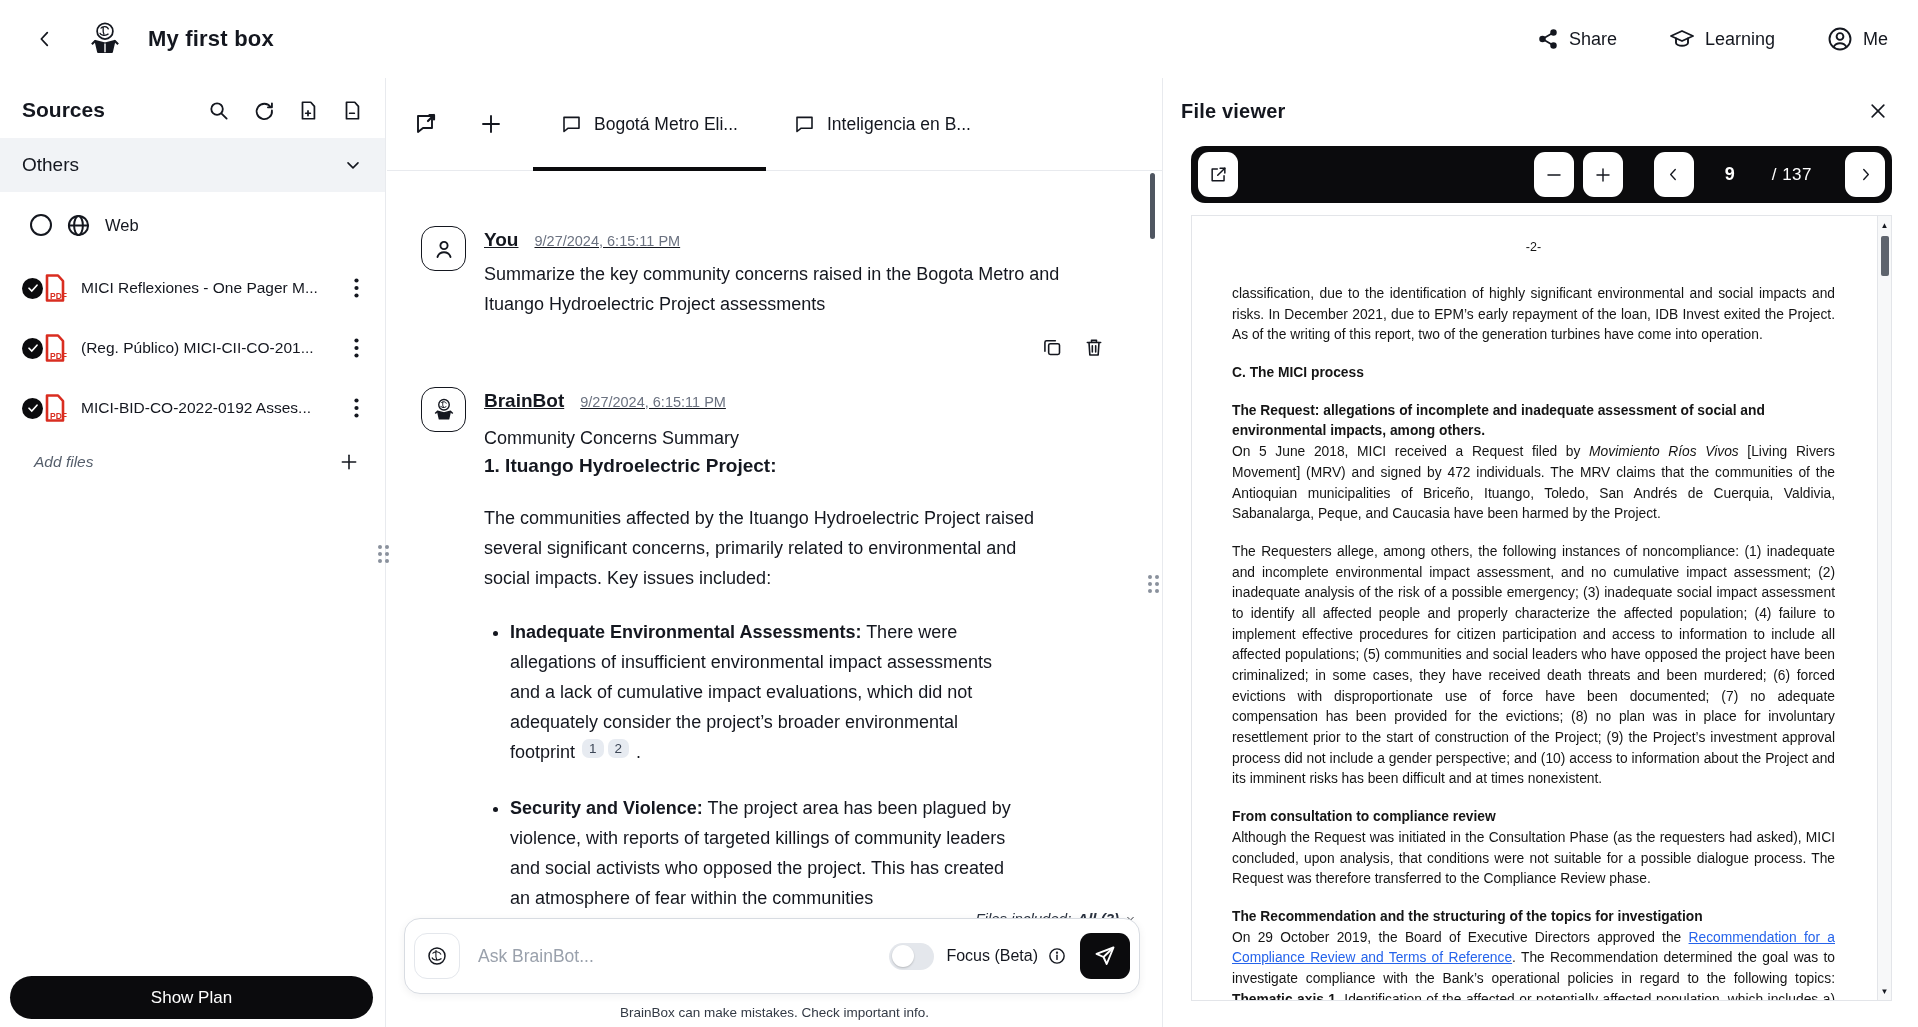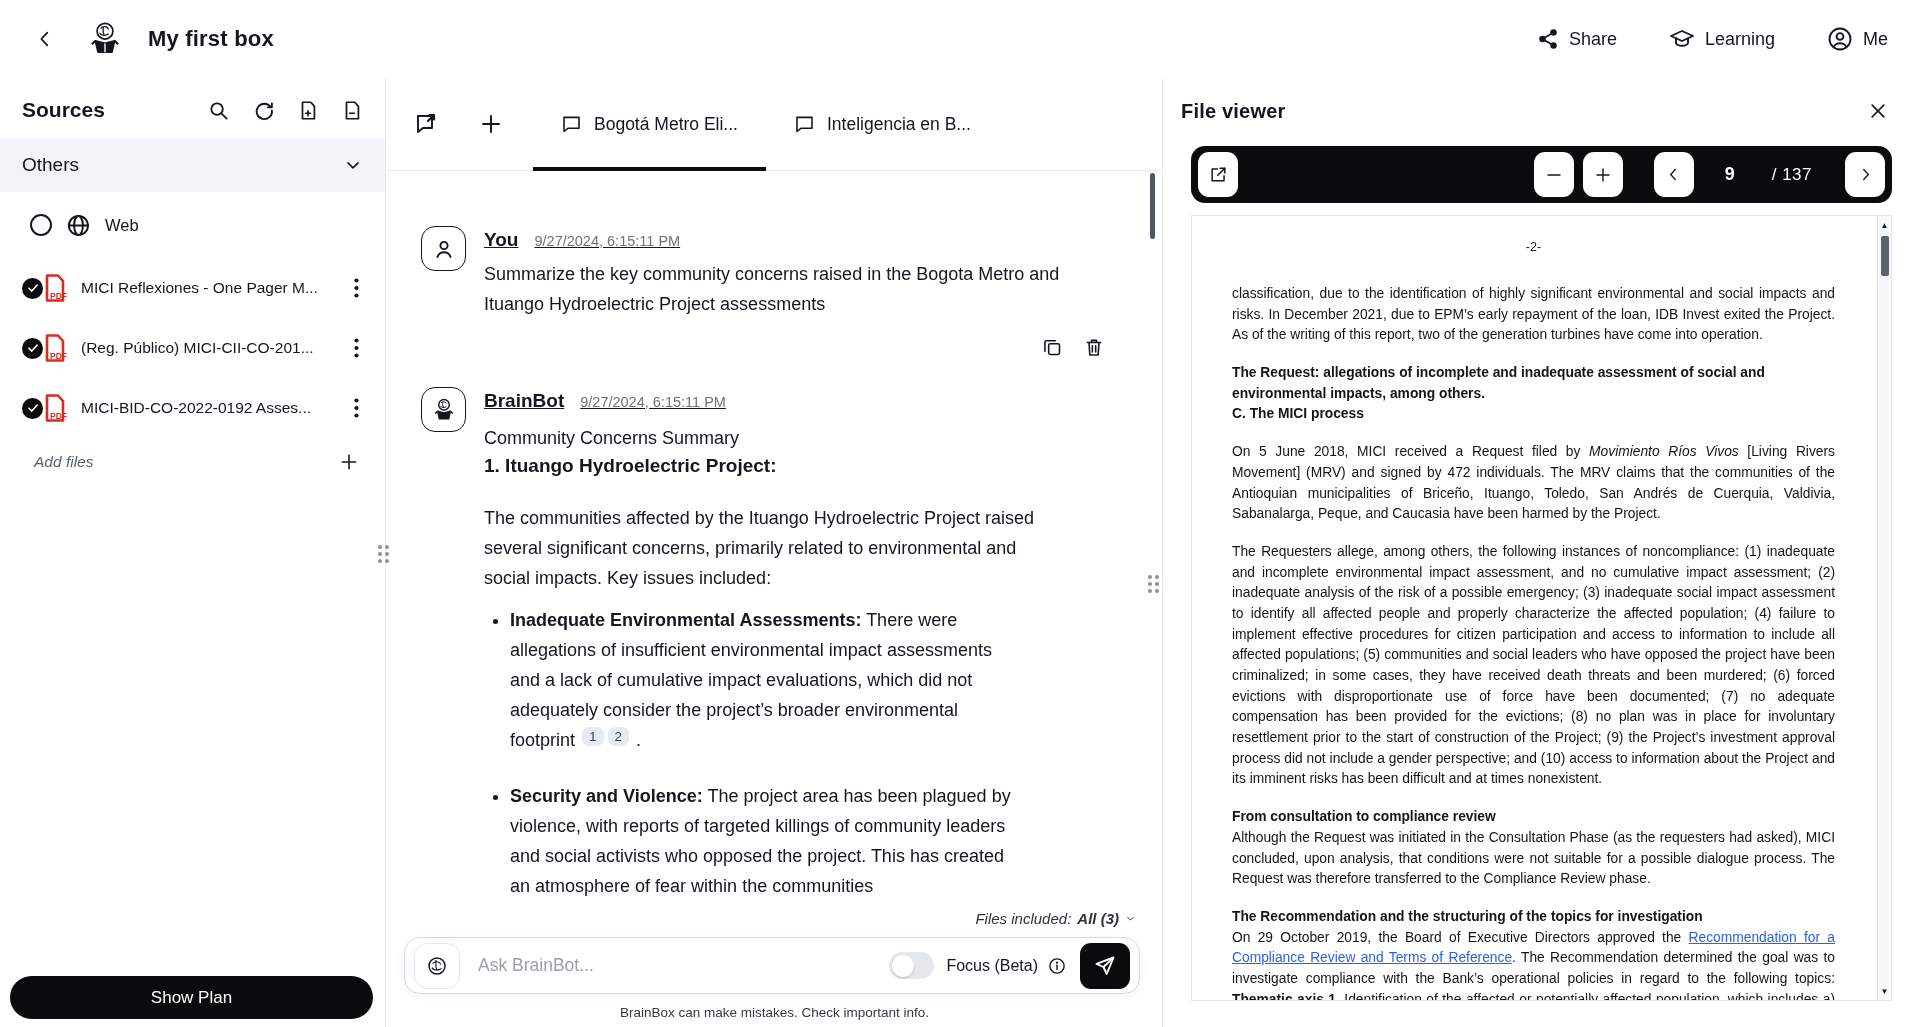--- a/index.html
+++ b/index.html
@@ -53,30 +53,30 @@
   .msg-body { flex:1; min-width:0; }
   .msg-head { display:flex; align-items:baseline; gap:16px; padding-top:3px;text-decoration:underline; }
   .msg-author { font-size:19px; font-weight:bold; }
   .msg-time { font-size:14.5px; color:#6b7280; }
   .msg-text { font-size:18px; line-height:30px; margin-top:8px; max-width:580px; }
   .msg-actions { display:flex; justify-content:flex-end; gap:22px; margin-top:18px; padding-right:40px; }
   .msg-actions > div { cursor:pointer; }
   .bot-title { font-size:18px; margin-top:16px; }
   .bot-h1 { font-size:19px; font-weight:bold; margin-top:6px; }
   .bot-intro { font-size:18px; line-height:30px; margin-top:26px; max-width:555px; }
-  .bullets { margin-top:12px; padding-left:26px; max-width:530px; }
+  .bullets { margin-top:24px; padding-left:26px; max-width:530px; }
   .bullets li { font-size:18px; line-height:30px; margin-bottom:26px; }
   .blabel { font-weight:bold; }
   .cite { display:inline-block; background:#e7ebf1; color:#3c4656; border-radius:7px; font-size:13.5px; line-height:19px;
     padding:0 7px; position:relative; top:-5px; margin:0 2px; cursor:pointer; }
   .chat-thumb { position:absolute; right:7px; top:95px; width:5px; height:66px; background:#4f5661; border-radius:3px; }
   .files-included { position:absolute; right:26px; bottom:100px; font-size:15px; font-style:italic; color:#2b3340;
     display:flex; align-items:center; gap:6px; cursor:pointer; background:transparent; }
   .files-included b { font-style:italic; }
-  .input-bar { position:absolute; left:17px; right:22px; bottom:33px; height:57px; background:#fff;
+  .input-bar { position:absolute; left:17px; right:22px; bottom:33px; height:76px; background:#fff;
     border:1.5px solid #d8dce2; border-radius:16px; box-shadow:0 2px 8px rgba(20,23,31,.06);
     display:flex; align-items:center; padding:0 9px 0 9px; }
   .brain-btn { width:46px; height:46px; border:1.5px solid #e4e7ec; border-radius:13px; display:flex; align-items:center; justify-content:center; cursor:pointer; flex:none; background:#fff; }
   .ask-input { flex:1; border:none; outline:none; font-size:17.5px; font-family:inherit; color:#14171f; margin-left:18px; min-width:0; }
   .ask-input::placeholder { color:#9aa1ac; }
   .toggle { width:45px; height:27px; background:#e4e7ec; border-radius:14px; position:relative; cursor:pointer; flex:none; margin-right:12px; }
   .toggle .knob { position:absolute; left:3px; top:2.5px; width:22px; height:22px; background:#fff; border-radius:50%; box-shadow:0 1px 2px rgba(0,0,0,.2); }
   .focus-label { font-size:16px; white-space:nowrap; margin-right:10px; }
   .info-ic { margin-right:14px; cursor:pointer; }
   .send-btn { width:50px; height:46px; background:#0b0b0d; border:none; border-radius:11px; display:flex; align-items:center; justify-content:center; cursor:pointer; flex:none; }
@@ -484,22 +484,22 @@
             <polyline points="9.5 5 16 12 9.5 19"></polyline>
           </svg>
       </button>
     </div>
   </div>
 
   <div class="pdf-area">
     <div class="pdf-page">
       <div class="pdf-marker">-2-</div>
       <div class="pdf-p">classification, due to the identification of highly significant environmental and social impacts and risks. In December 2021, due to EPM’s early repayment of the loan, IDB Invest exited the Project. As of the writing of this report, two of the generation turbines have come into operation.</div>
+      <div class="pdf-h">C. The MICI process</div>
       <div class="pdf-h pdf-lead">The Request: allegations of incomplete and inadequate assessment of social and environmental impacts, among others.</div>
-      <div class="pdf-h">C. The MICI process</div>
       <div class="pdf-p"><span>On 5 June 2018, MICI received a Request filed by </span><i>Movimiento Ríos Vivos</i><span> [Living Rivers Movement] (MRV) and signed by 472 individuals. The MRV claims that the communities of the Antioquian municipalities of Briceño, Ituango, Toledo, San Andrés de Cuerquia, Valdivia, Sabanalarga, Peque, and Caucasia have been harmed by the Project.</span></div>
       <div class="pdf-p">The Requesters allege, among others, the following instances of noncompliance: (1) inadequate and incomplete environmental impact assessment, and no cumulative impact assessment; (2) inadequate analysis of the risk of a possible emergency; (3) inadequate social impact assessment to identify all affected people and properly characterize the affected population; (4) failure to implement effective procedures for citizen participation and access to information to include all affected populations; (5) communities and social leaders who have opposed the project have been criminalized; in some cases, they have received death threats and been murdered; (6) forced evictions with disproportionate use of force have been documented; (7) no adequate compensation has been provided for the evictions; (8) no plan was in place for involuntary resettlement prior to the start of construction of the Project; (9) the Project’s investment approval process did not include a gender perspective; and (10) access to information about the Project and its imminent risks has been difficult and at times nonexistent.</div>
       <div class="pdf-h pdf-lead">From consultation to compliance review</div>
       <div class="pdf-p">Although the Request was initiated in the Consultation Phase (as the requesters had asked), MICI concluded, upon analysis, that conditions were not suitable for a possible dialogue process. The Request was therefore transferred to the Compliance Review phase.</div>
       <div class="pdf-h pdf-lead">The Recommendation and the structuring of the topics for investigation</div>
       <div class="pdf-p"><span>On 29 October 2019, the Board of Executive Directors approved the </span><span class="pdf-link">Recommendation for a Compliance Review and Terms of Reference</span><span>. The Recommendation determined the goal was to investigate compliance with the Bank’s operational policies in regard to the following topics: </span><b>Thematic axis 1.</b><span> Identification of the affected or potentially affected population, which includes a) Definition of the area of influence, b) Definition of emergency areas and disaster risk management, c) Consultation processes and forms of participation, d) Gender-differentiated impacts. </span></div>
     </div>
     <div class="pdf-scroll">
       <div class="arr up">▲</div>
       <div class="pdf-thumb"></div>

